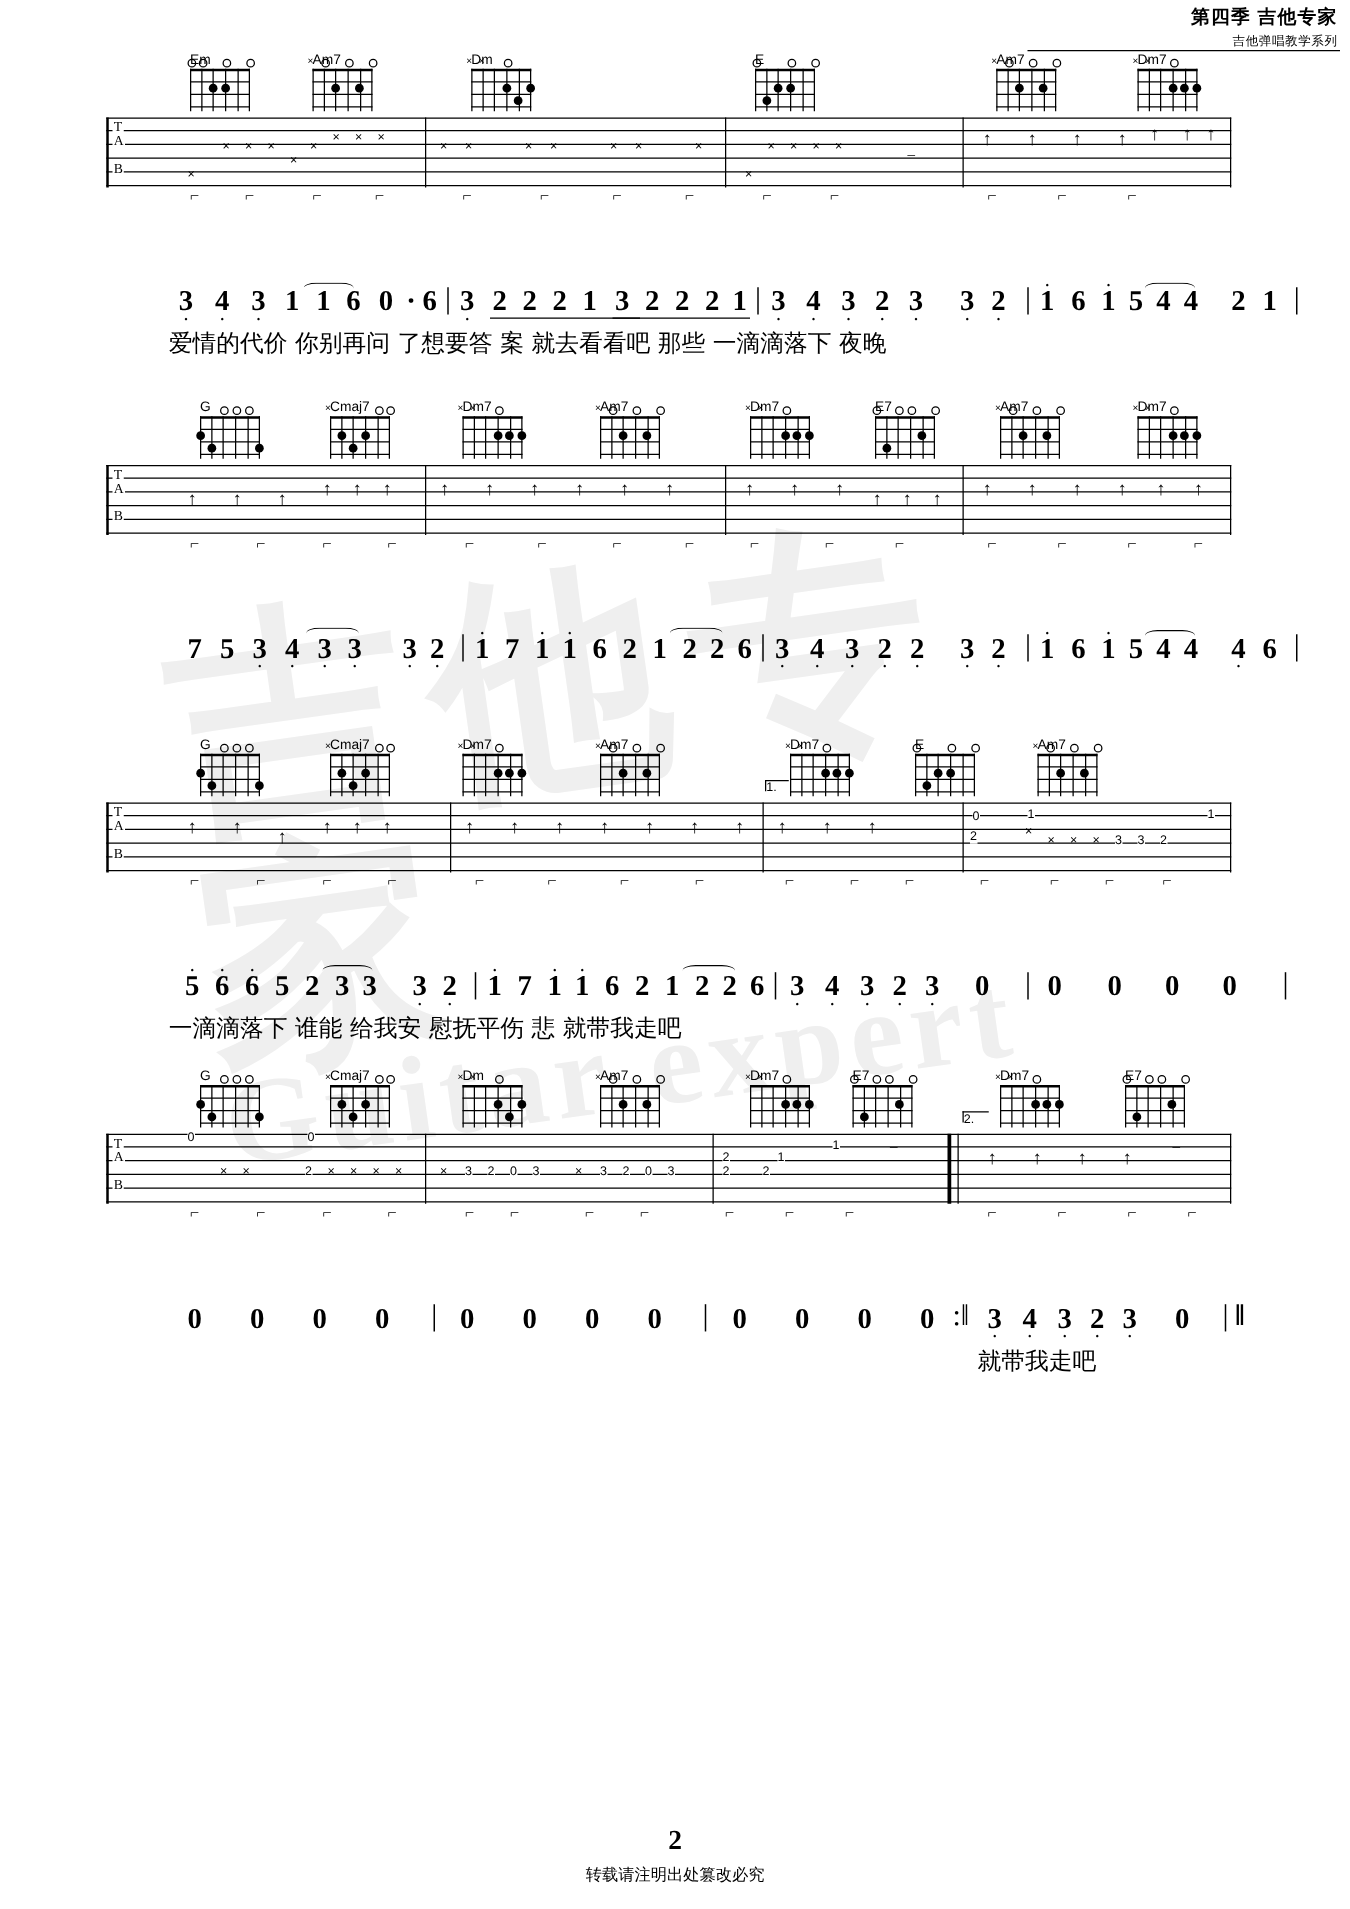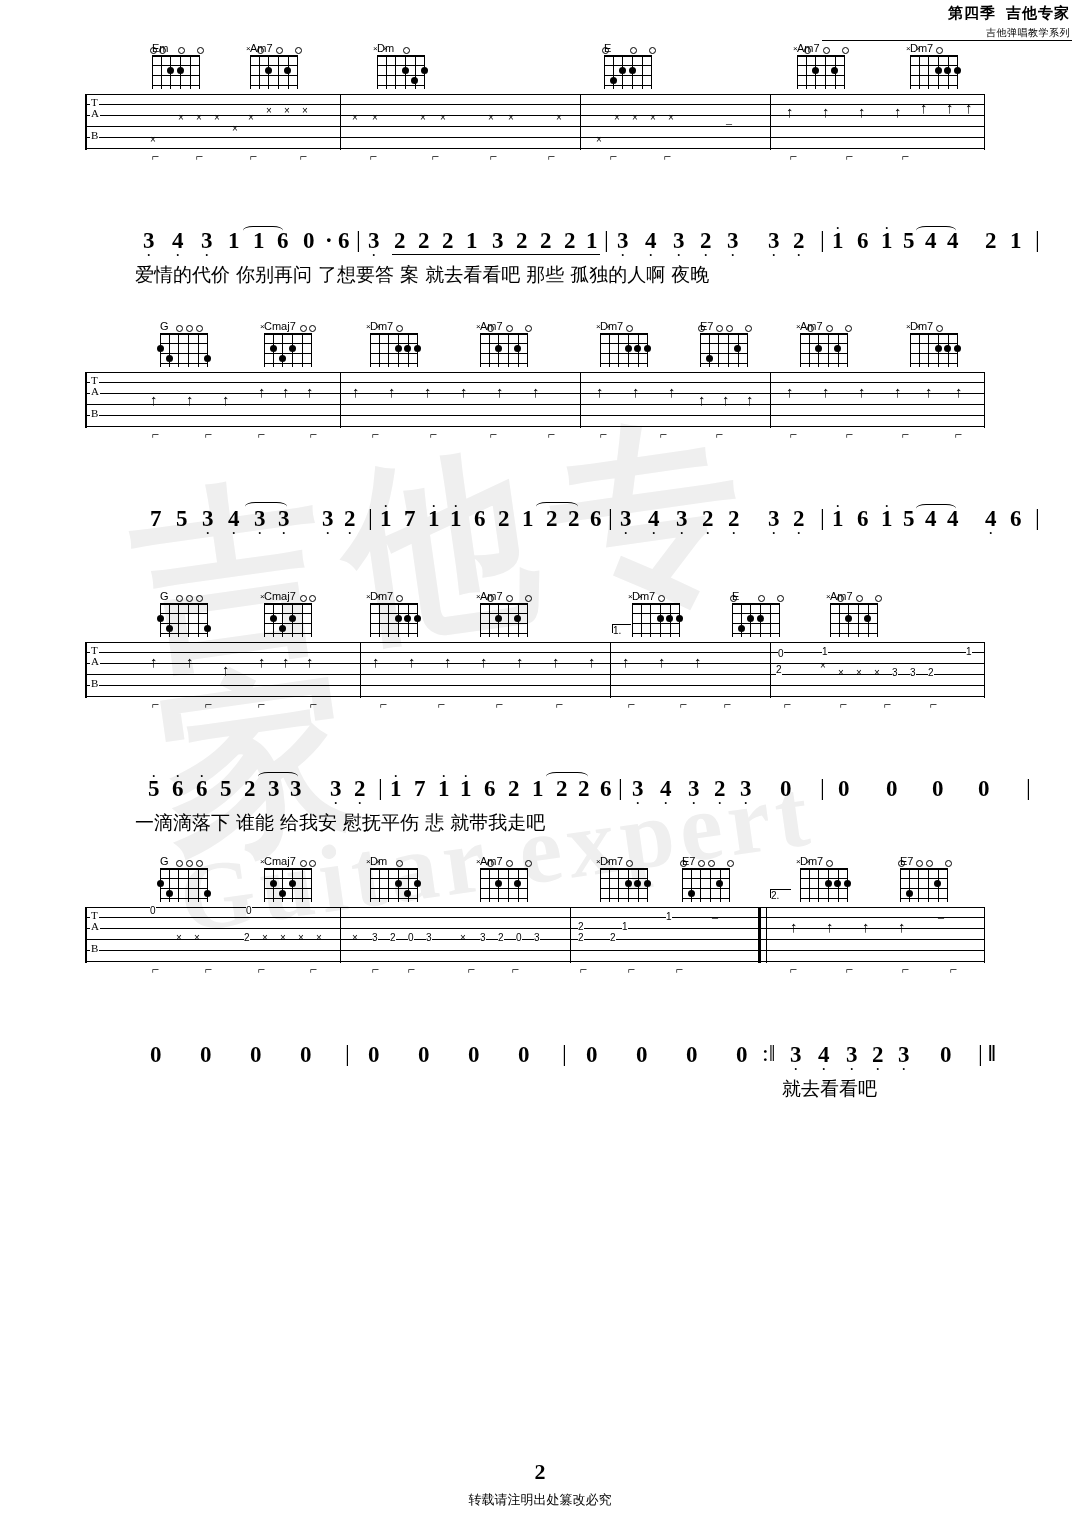--- a/index.html
+++ b/index.html
@@ -2,21 +2,21 @@
 <html><head>
 <meta charset="utf-8">
 <style>
   html,body{margin:0;padding:0;}
   body{
     width:1080px;height:1527px;background:#ffffff;position:relative;
     font-family:"Liberation Serif",serif;color:#000;overflow:hidden;
   }
   
   .hdr{position:absolute;right:10px;top:4px;text-align:right;}
-  .hdr .t1{font-family:Liberation Mono, monospace;font-size:15px;font-weight:bold;letter-spacing:1px;}
+  .hdr .t1{font-family:Liberation Sans, sans-serif;font-size:15px;font-weight:bold;letter-spacing:1px;}
   .hdr .t2{font-family:"Liberation Sans",sans-serif;font-size:10px;margin-top:3px;letter-spacing:0.5px;}
 
   
   .wm{
     position:absolute;left:150px;top:440px;width:780px;height:430px;
     color:#efefef;font-size:150px;font-weight:bold;line-height:1;
     font-family:"Liberation Serif",serif;pointer-events:none;z-index:0;
     transform:rotate(-8deg);
   }
   .wm .cn{font-size:190px;letter-spacing:20px;}
@@ -317,21 +317,21 @@
     <div class="note" style="left:881px">1<span class="ov">·</span></div>
     <div class="note" style="left:903px">5</div>
     <div class="note" style="left:925px">4</div>
     <div class="note" style="left:947px">4</div>
     <div class="tie" style="left:916px;top:-2px;width:40px"></div>
     <div class="note" style="left:985px">2</div>
     <div class="note" style="left:1010px">1</div>
     <div class="bl" style="left:1035px;top:-2px">|</div>
   </div>
   <div class="lyr">
-    <div class="ly" style="left:135px">爱情的代价   你别再问 了想要答 案 就去看看吧 那些 孤独的人啊   夜晚</div>
+    <div class="ly" style="left:135px">爱情的代价   你别再问 了想要答 案 就去看看吧 那些 一滴滴落下   夜晚</div>
   </div>
 </div>
 
 <div class="system" style="top:320px;">
   <div class="chordrow">
     <div class="chord" style="left:158px;">
       <div class="nm">G</div>
       <div class="grid">
         <div class="nut"></div>
         <div class="v" style="left:0"></div>
@@ -1114,18 +1114,18 @@
     <div class="note" style="left:790px">3<span class="un">·</span></div>
     <div class="note" style="left:818px">4<span class="un">·</span></div>
     <div class="note" style="left:846px">3<span class="un">·</span></div>
     <div class="note" style="left:872px">2<span class="un">·</span></div>
     <div class="note" style="left:898px">3<span class="un">·</span></div>
     <div class="note" style="left:940px">0</div>
     <div class="bl" style="left:978px;top:-2px">|</div>
     <div class="bl" style="left:988px;top:-2px;font-weight:bold;">‖</div>
   </div>
   <div class="lyr">
-    <div class="ly" style="left:782px">就去看看吧</div>
+    <div class="ly" style="left:782px">就带我走吧</div>
   </div>
 </div>
 
 <div class="pg">2</div>
 <div class="ft">转载请注明出处篡改必究</div>
 
 </body></html>

